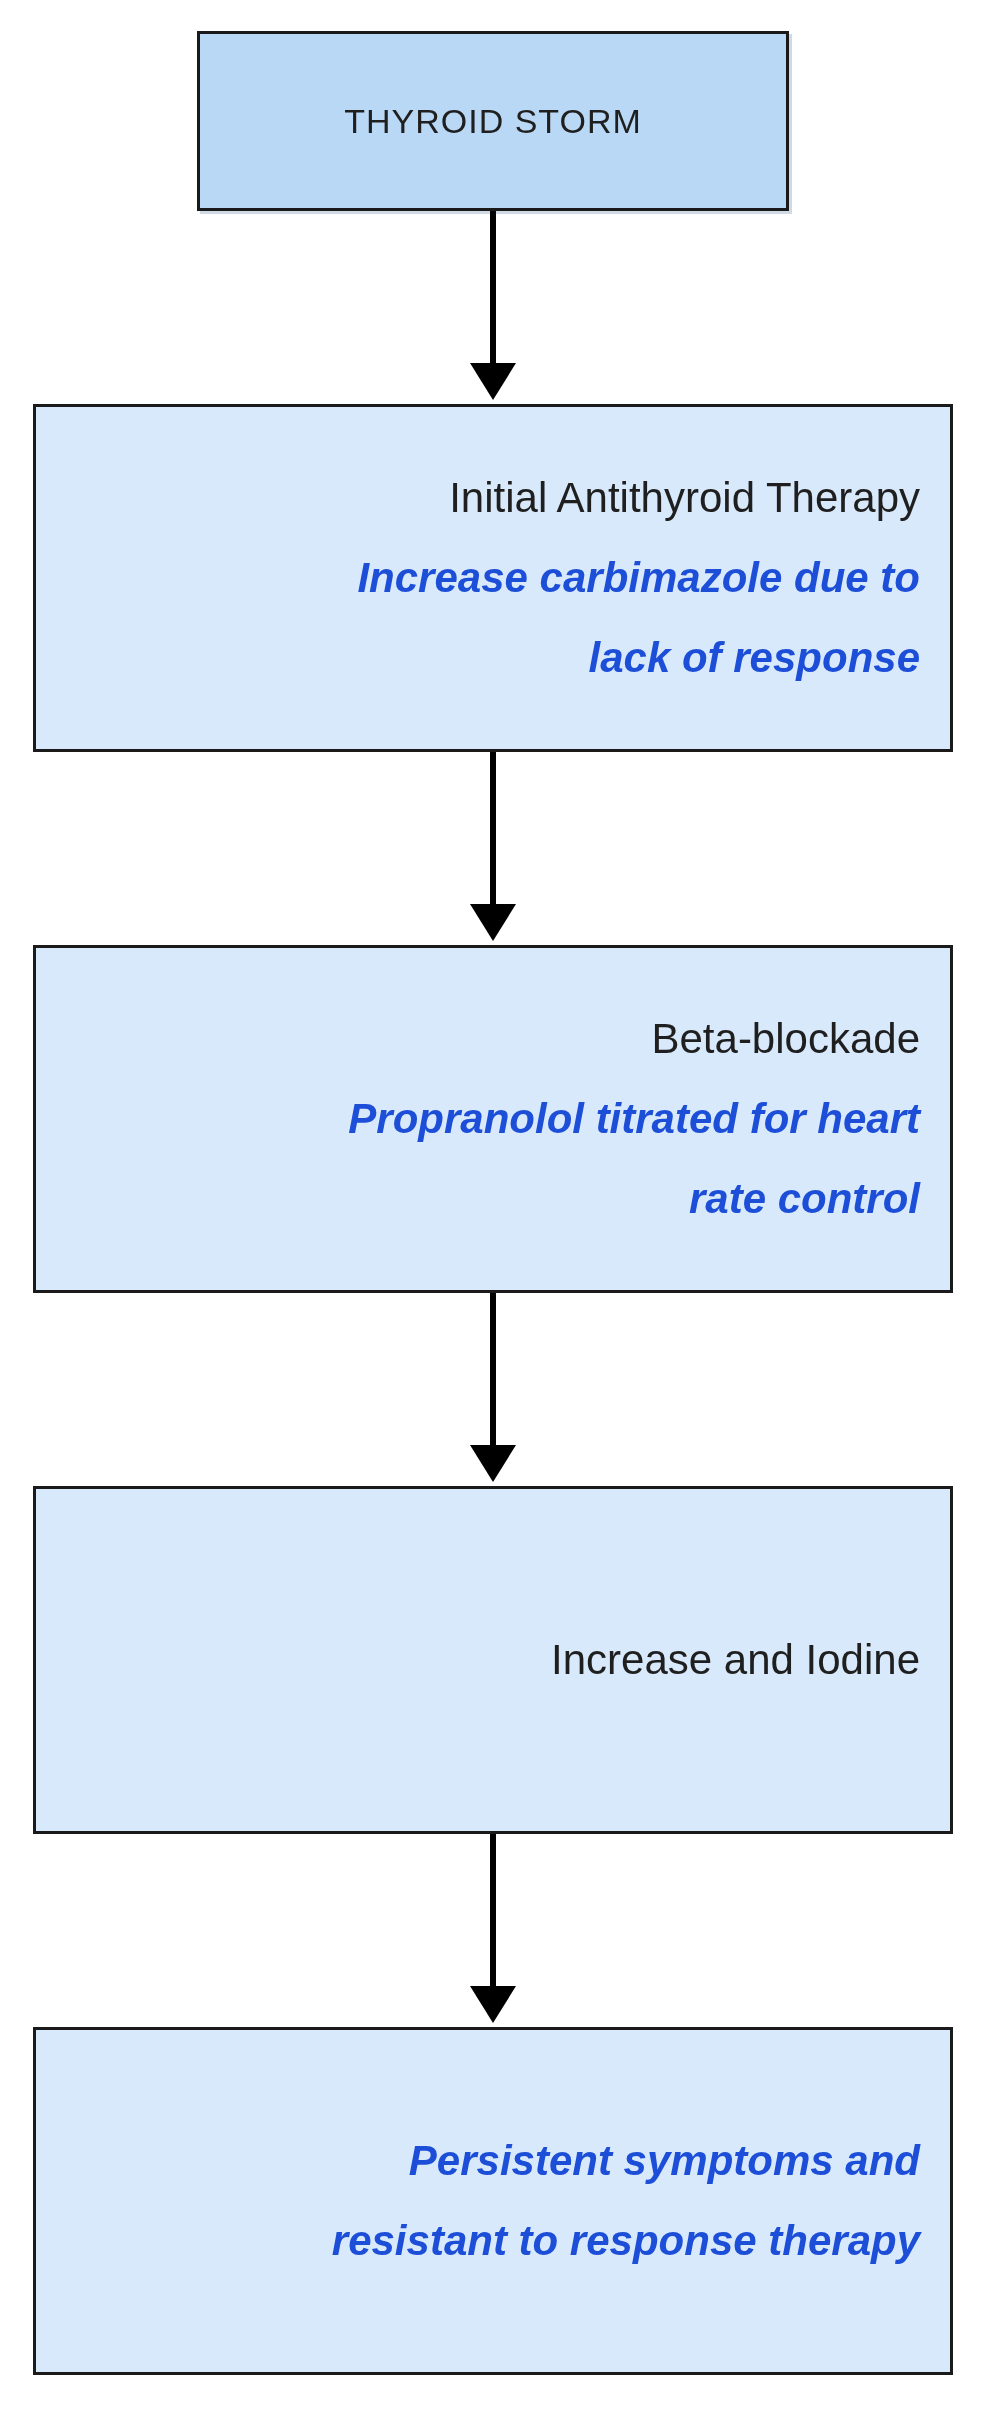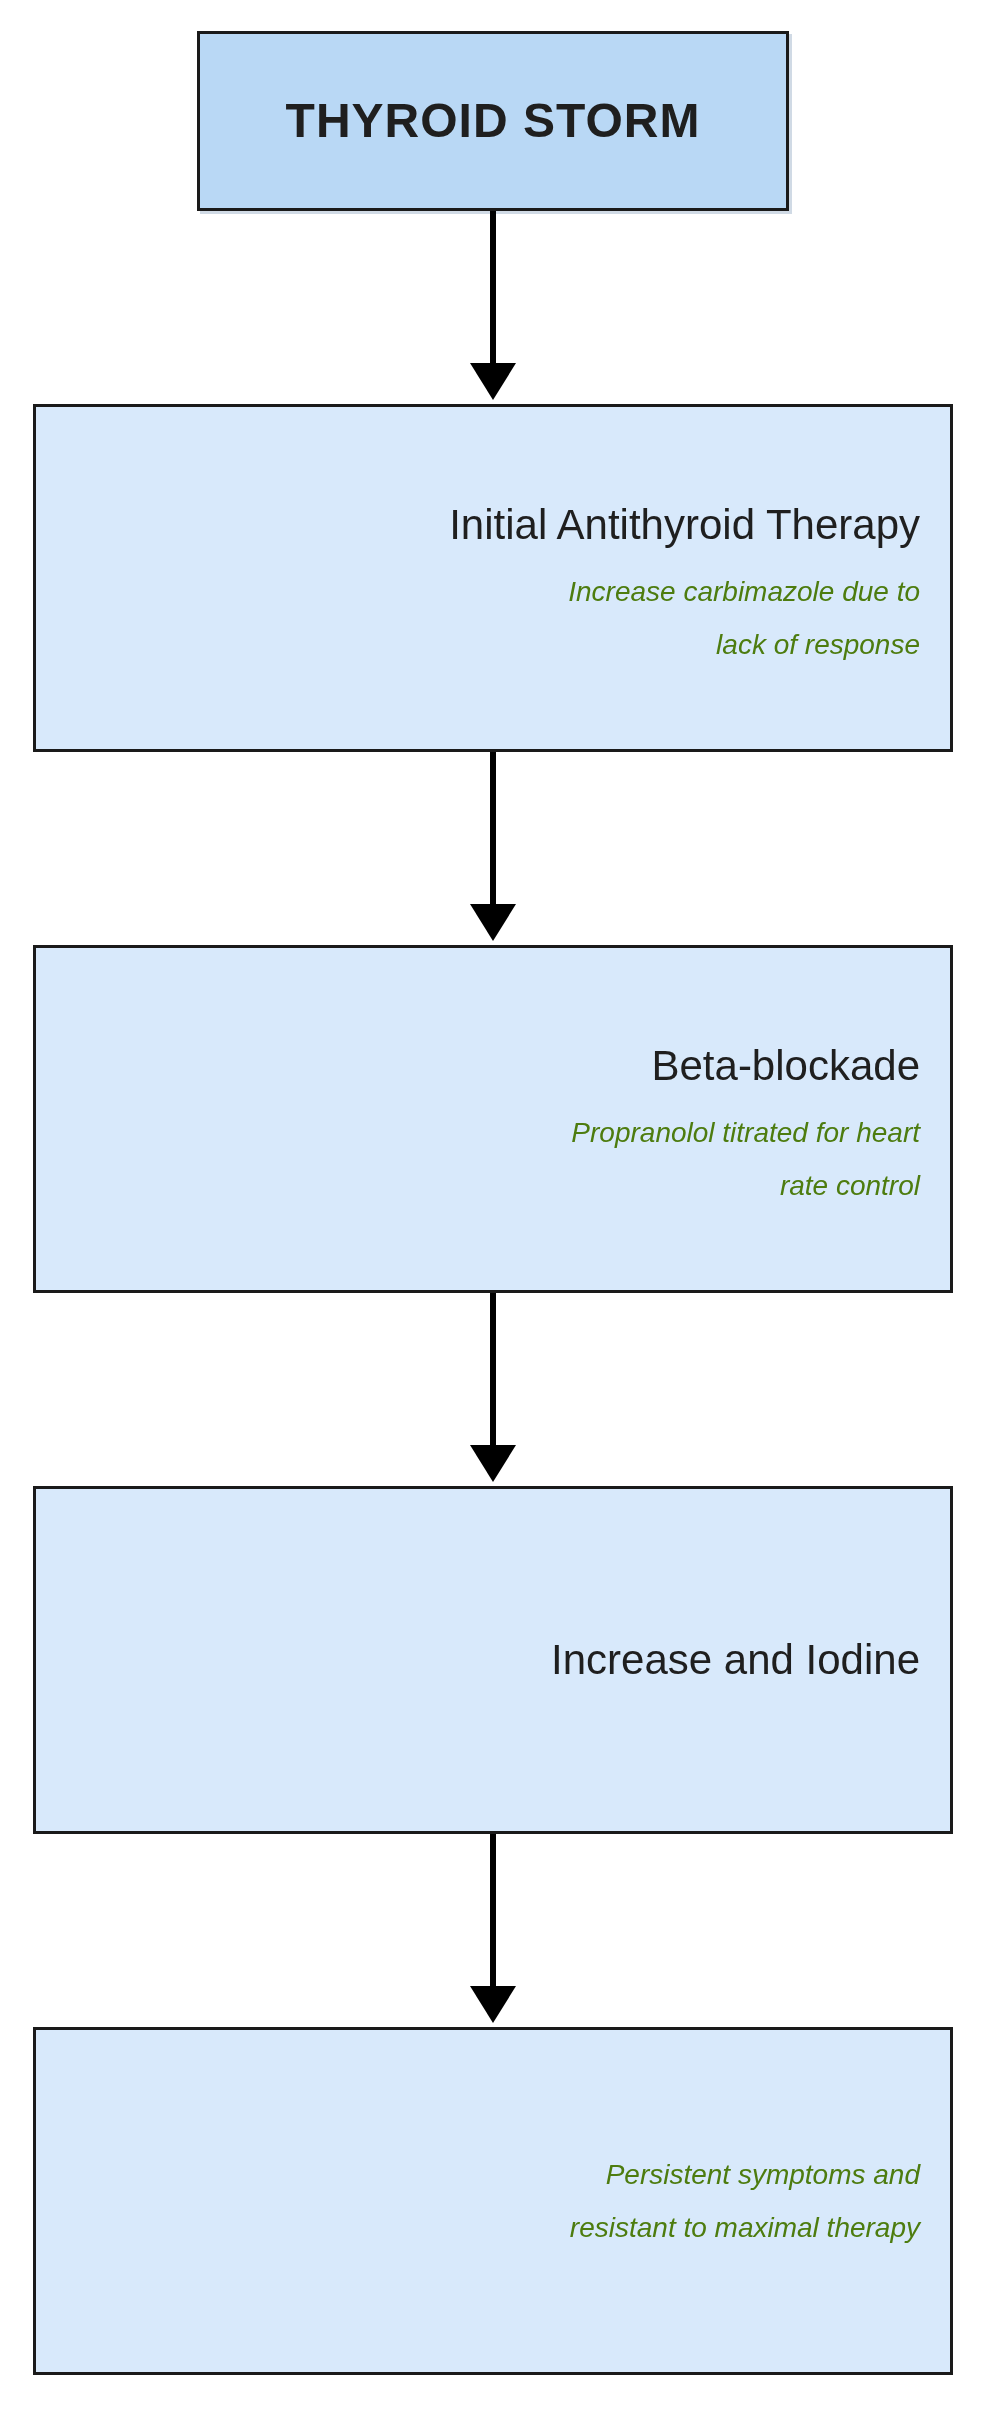--- a/index.html
+++ b/index.html
@@ -35,42 +35,42 @@
     justify-content: center;
     flex: none;
   }
   .header-node {
     width: 592px;
     height: 180px;
     background: var(--header-fill);
     box-shadow: 3px 3px 0 rgba(120, 150, 180, 0.35);
   }
   .header-node .node-title {
-    font-size: 48px;
+    font-size: 34px;
     letter-spacing: 1px;
-    font-weight: bold;
   }
   .step-node {
     width: 920px;
     height: 348px;
     background: var(--node-fill);
     padding: 10px 30px;
     text-align: right;
   }
   .node-title {
     font-size: 42px;
     line-height: 1.9;
     font-style: normal;
   }
   .node-subtitle {
-    font-size: 28px;
+    font-size: 42px;
     line-height: 1.9;
     font-style: italic;
-    color: #4d7c0f;
+    color: #1d4ed8;
     white-space: pre-line;
+    font-weight: bold;
   }
   .arrow {
     height: 193px;
     display: flex;
     flex-direction: column;
     align-items: center;
     justify-content: flex-start;
     flex: none;
   }
   .arrow-line {
@@ -126,16 +126,16 @@
     <div class="node-title">Increase and Iodine</div>
   </div>
 
   <div class="arrow">
     <div class="arrow-line"></div>
     <div class="arrow-head"></div>
   </div>
 
   <div class="node step-node">
     <div class="node-subtitle">Persistent symptoms and
-resistant to maximal therapy</div>
+resistant to response therapy</div>
   </div>
 
 </div>
 
 </body></html>

